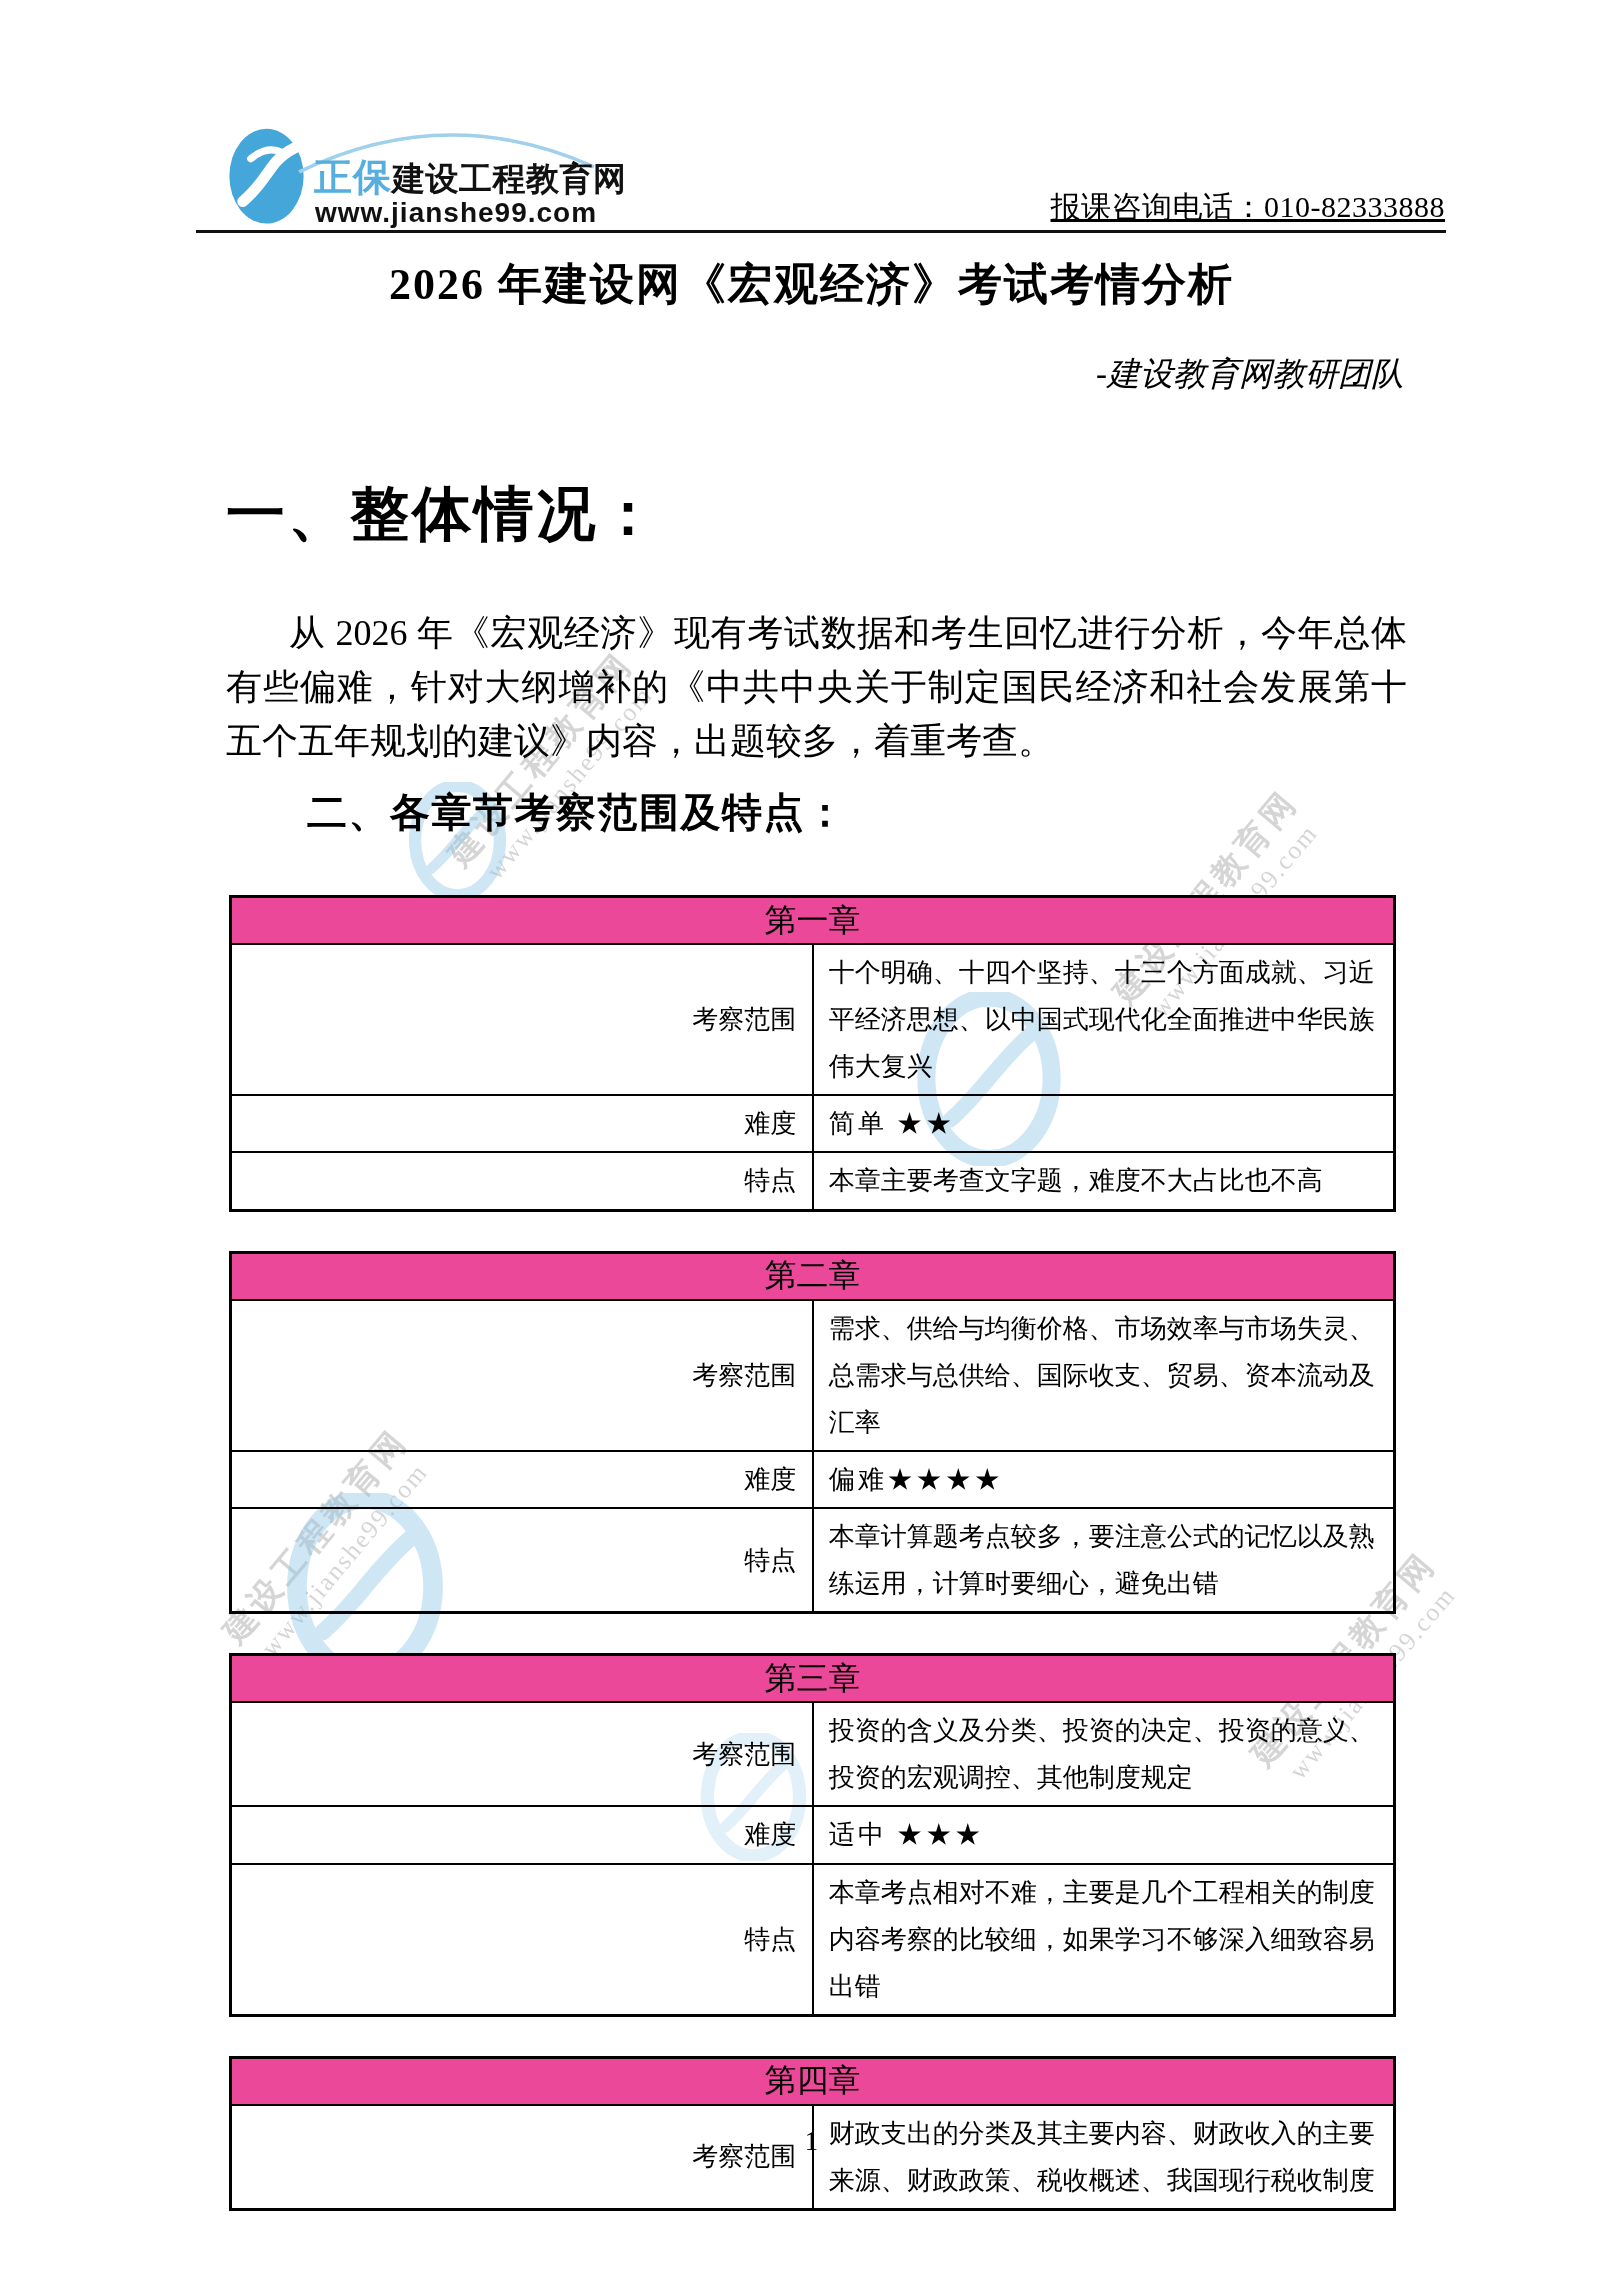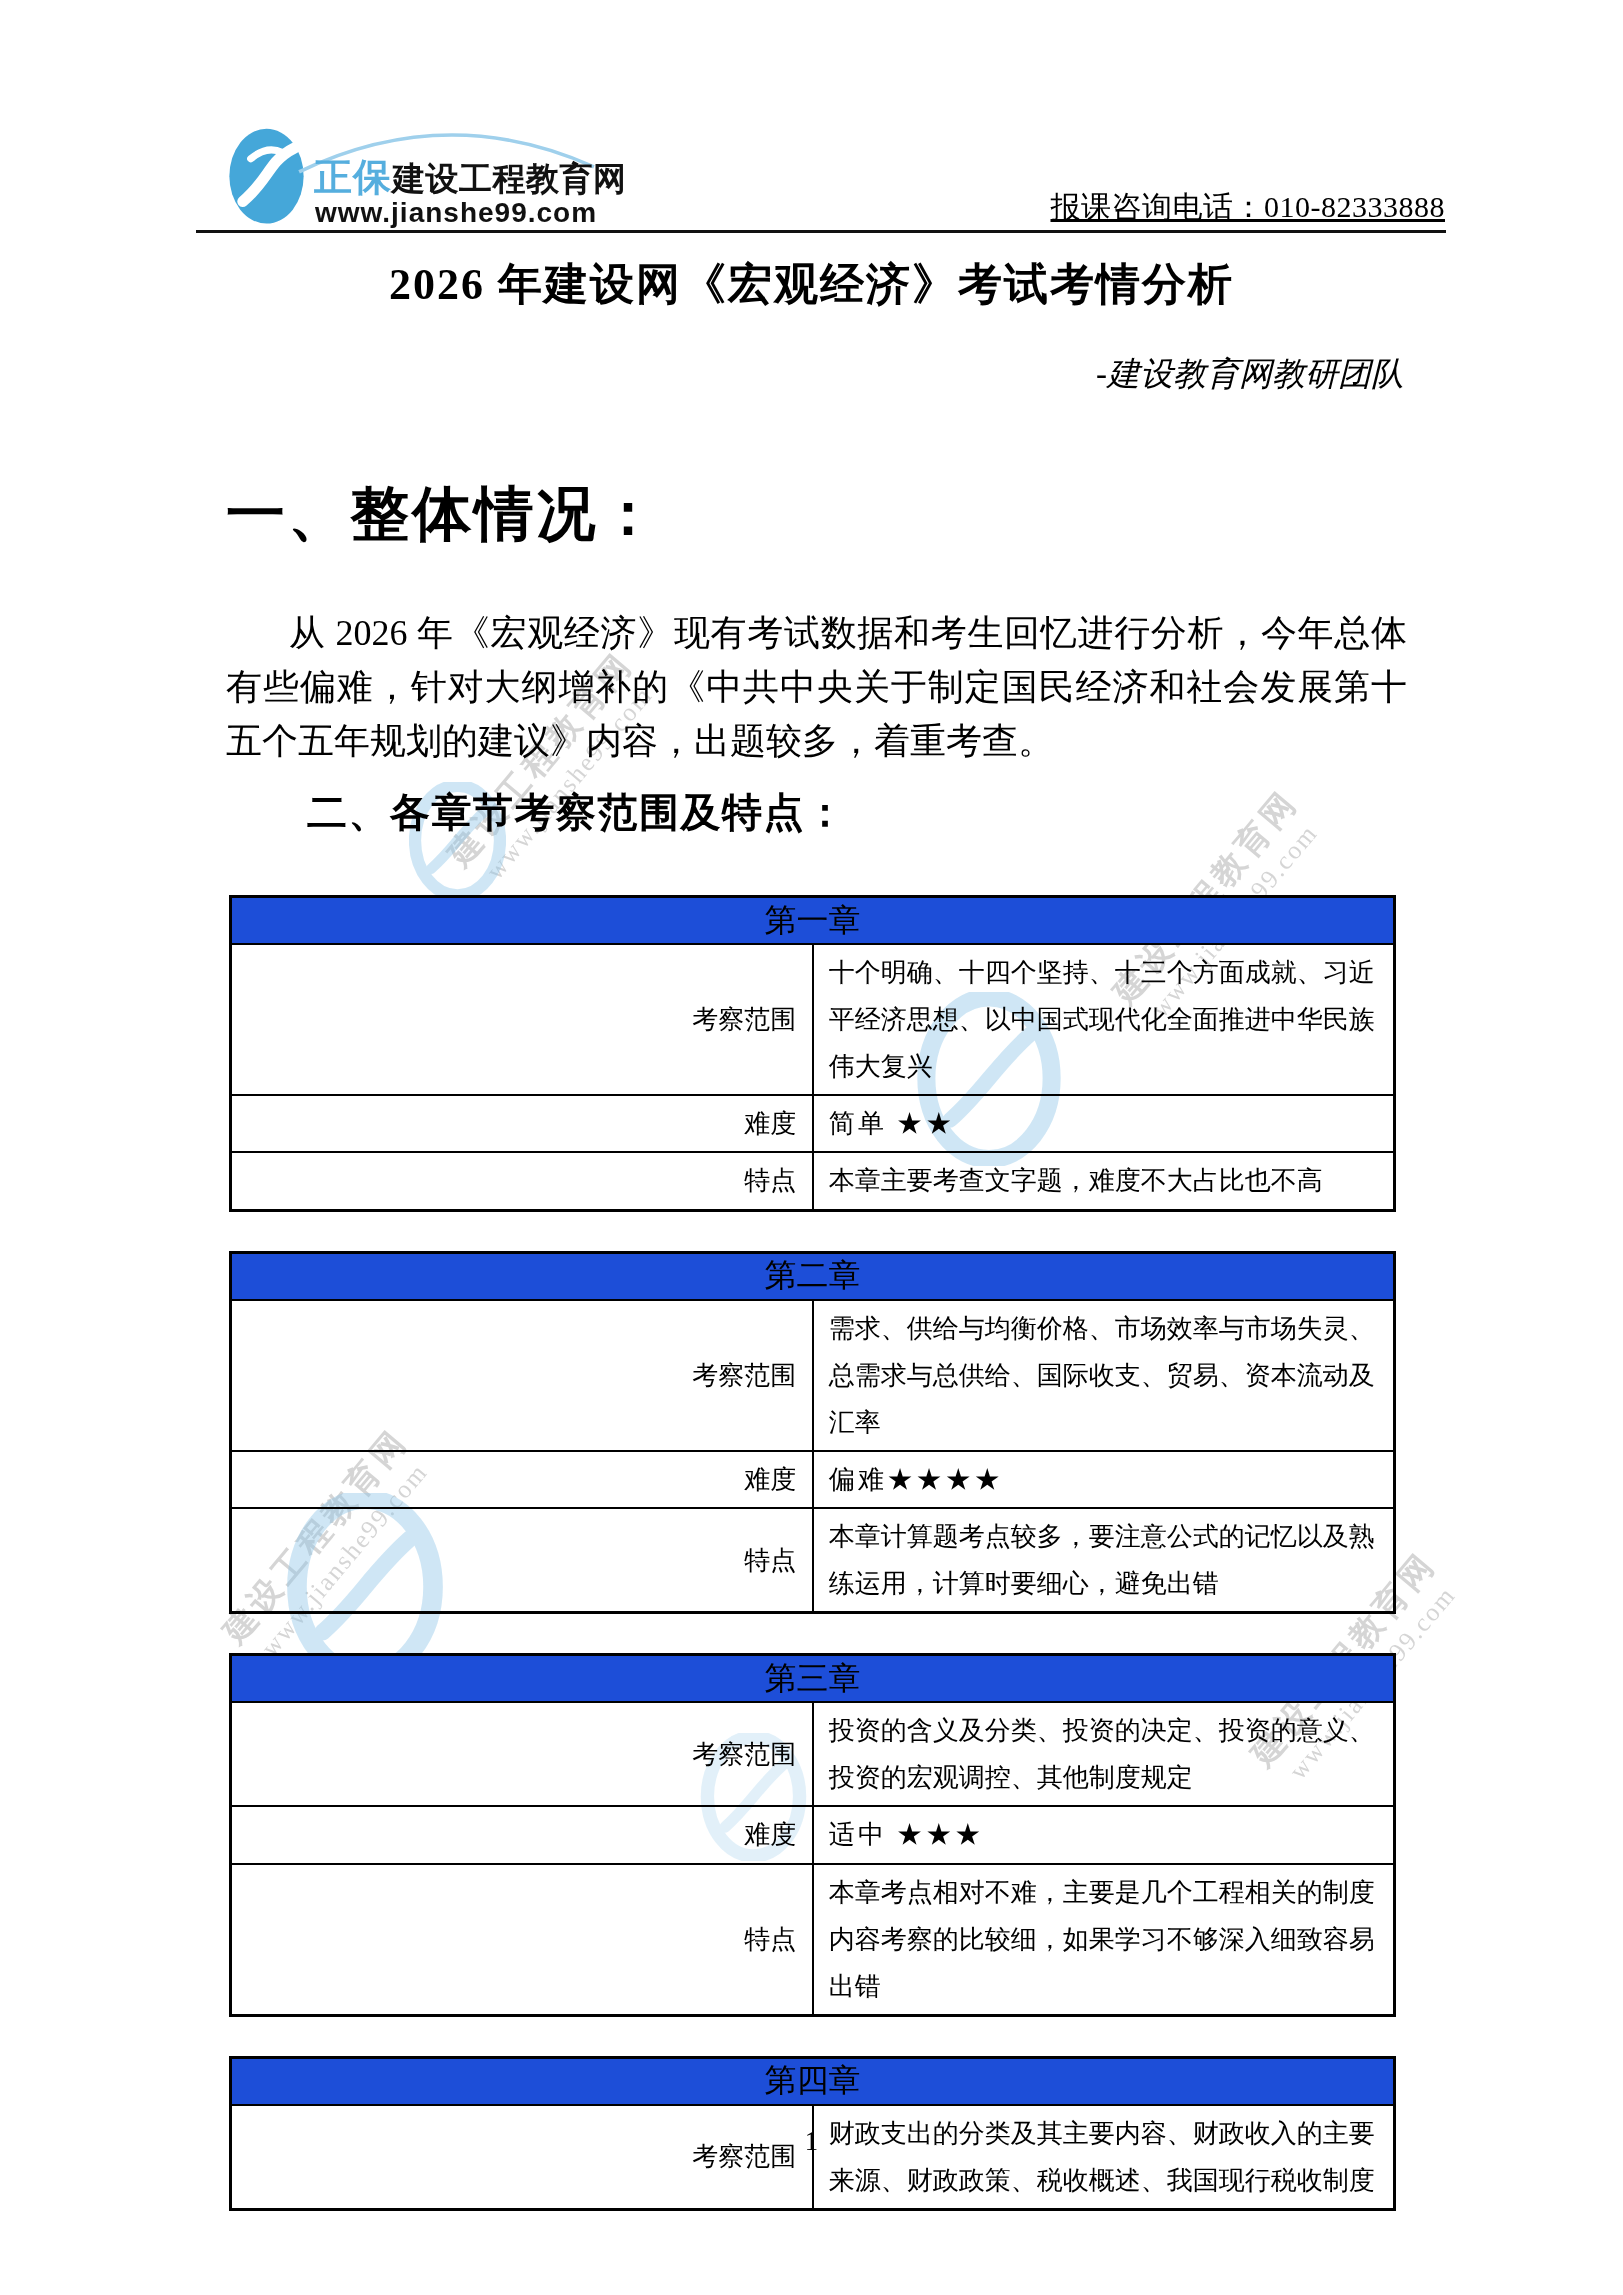--- a/index.html
+++ b/index.html
@@ -41,21 +41,21 @@
       letter-spacing:3.1px;}
   .para{position:absolute;left:226px;top:606px;width:1181px;font-size:36px;
         line-height:54px;text-align:justify;text-indent:63px;}
   
   .h2{position:absolute;left:307px;top:785px;font-size:40px;font-weight:bold;
       letter-spacing:1.5px;}
   
   .tables{position:absolute;left:229px;top:895px;width:1167px;}
   table.chap{border-collapse:collapse;width:100%;margin-bottom:39px;
              border:3.1px solid #000;table-layout:fixed;}
-  table.chap th{background:#1d4ed8;border:2px solid #000;height:45px;
+  table.chap th{background:#ec4899;border:2px solid #000;height:45px;
                 font-size:32px;font-weight:normal;padding:0;}
   table.chap td{border:2px solid #000;font-size:26px;vertical-align:middle;
                 padding:4.1px 15.3px;line-height:47px;}
   td.lbl{width:376px;text-align:right;padding:4.1px 5.1px;}
   tr.r-tall td{height:91px;}
   tr.r-short td{height:45px;}
   .stars{letter-spacing:3.1px;}
   
   .pageno{position:absolute;left:0;top:2126px;width:1623px;text-align:center;
           font-size:26.6px;}

